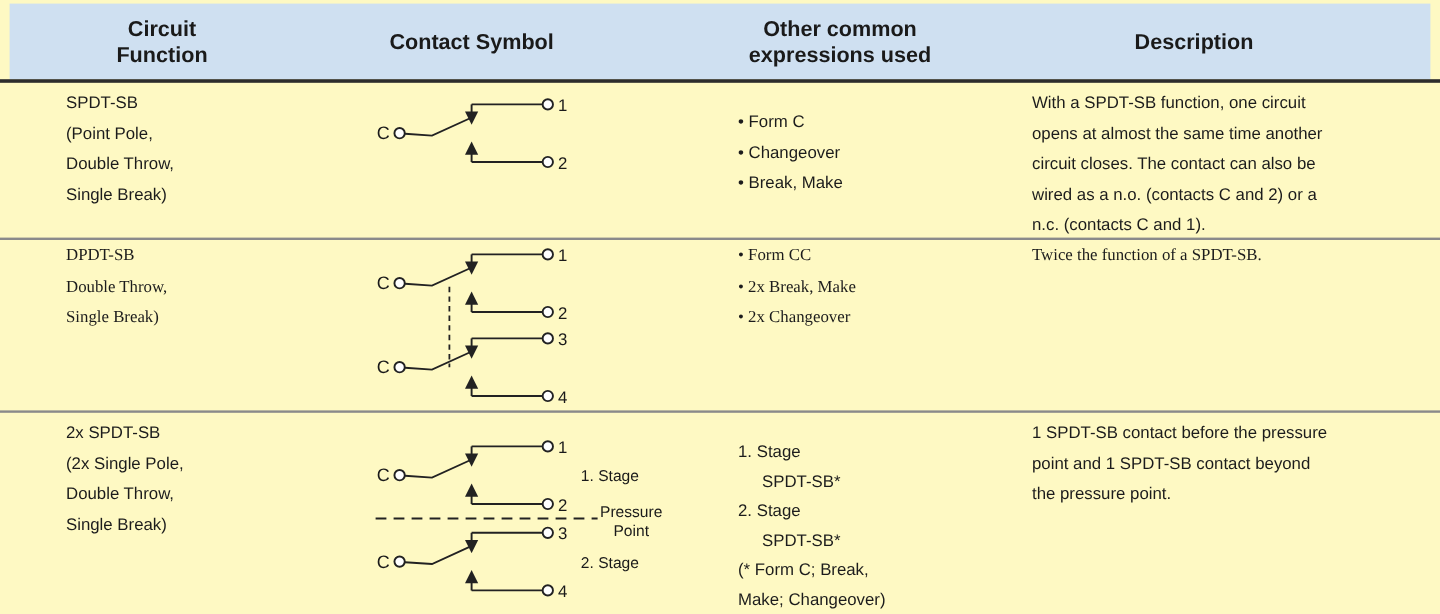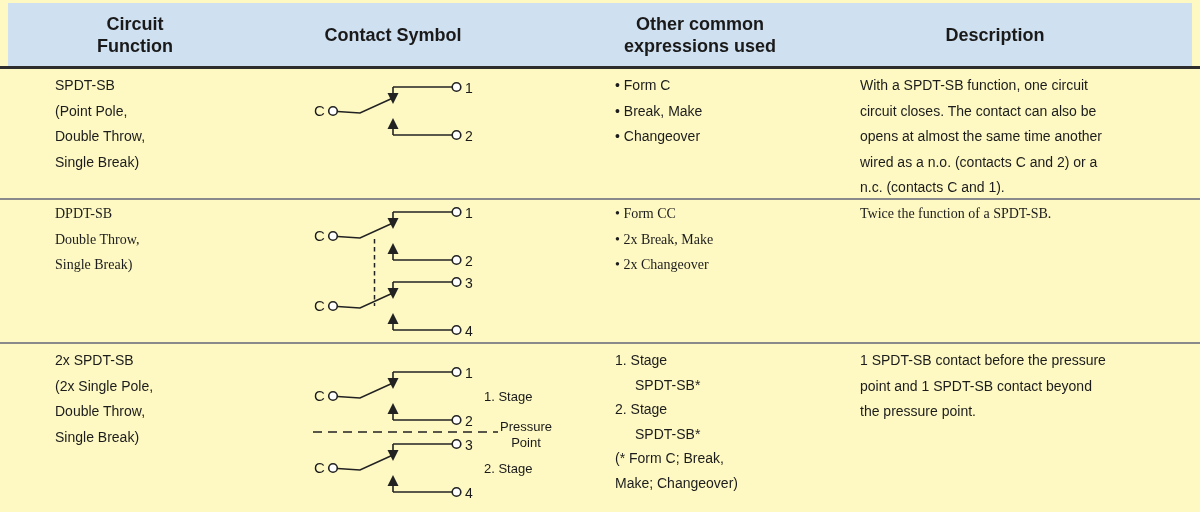--- a/index.html
+++ b/index.html
@@ -47,21 +47,21 @@
   .row3 { top: 344px; height: 168px; }
   .cell {
     position: absolute;
     top: 0;
     font-size: 14px;
     line-height: 25.5px;
     white-space: nowrap;
   }
   .cell div { white-space: nowrap; }
   .cell-function    { left: 55px;  padding-top: 4px; }
-  .cell-expressions { left: 615px; padding-top: 4px; }
+  .cell-expressions { left: 615px; padding-top: 20px; }
   .cell-description { left: 860px; padding-top: 4px; }
   .row2 .cell { padding-top: 1px; font-family: Liberation Serif, serif; }
   .tight { line-height: 24.5px; }
   .indent { padding-left: 20px; }
   .symbol-svg { position: absolute; left: 313px; overflow: visible; }
   .svg-r1 { top: 13px; }
   .svg-r2 { top: 7px; }
   .svg-r3 { top: 23px; }
   
   .wire  { stroke: #222222; stroke-width: 1.6; fill: none; }
@@ -115,28 +115,28 @@
         <line class="wire" x1="80" y1="53" x2="139" y2="53"></line>
         <circle class="term" cx="143.5" cy="53" r="4.3"></circle>
         <text class="tlabel" x="152" y="58.5">2</text>
         <line class="wire" x1="80" y1="53" x2="80" y2="46"></line>
         <polygon class="arrow" points="74.5,47 85.5,47 80,36"></polygon>
       </g>
     </svg>
 
     <div class="cell cell-expressions">
       <div>• Form C</div>
+      <div>• Changeover</div>
       <div>• Break, Make</div>
-      <div>• Changeover</div>
     </div>
 
     <div class="cell cell-description">
       <div>With a SPDT-SB function, one circuit</div>
+      <div>opens at almost the same time another</div>
       <div>circuit closes. The contact can also be</div>
-      <div>opens at almost the same time another</div>
       <div>wired as a n.o. (contacts C and 2) or a</div>
       <div>n.c. (contacts C and 1).</div>
     </div>
   </div>
 
   <div class="row-sep" style="top:198px;"></div>
 
   <div class="trow row2">
     <div class="cell cell-function">
       <div>DPDT-SB</div>

